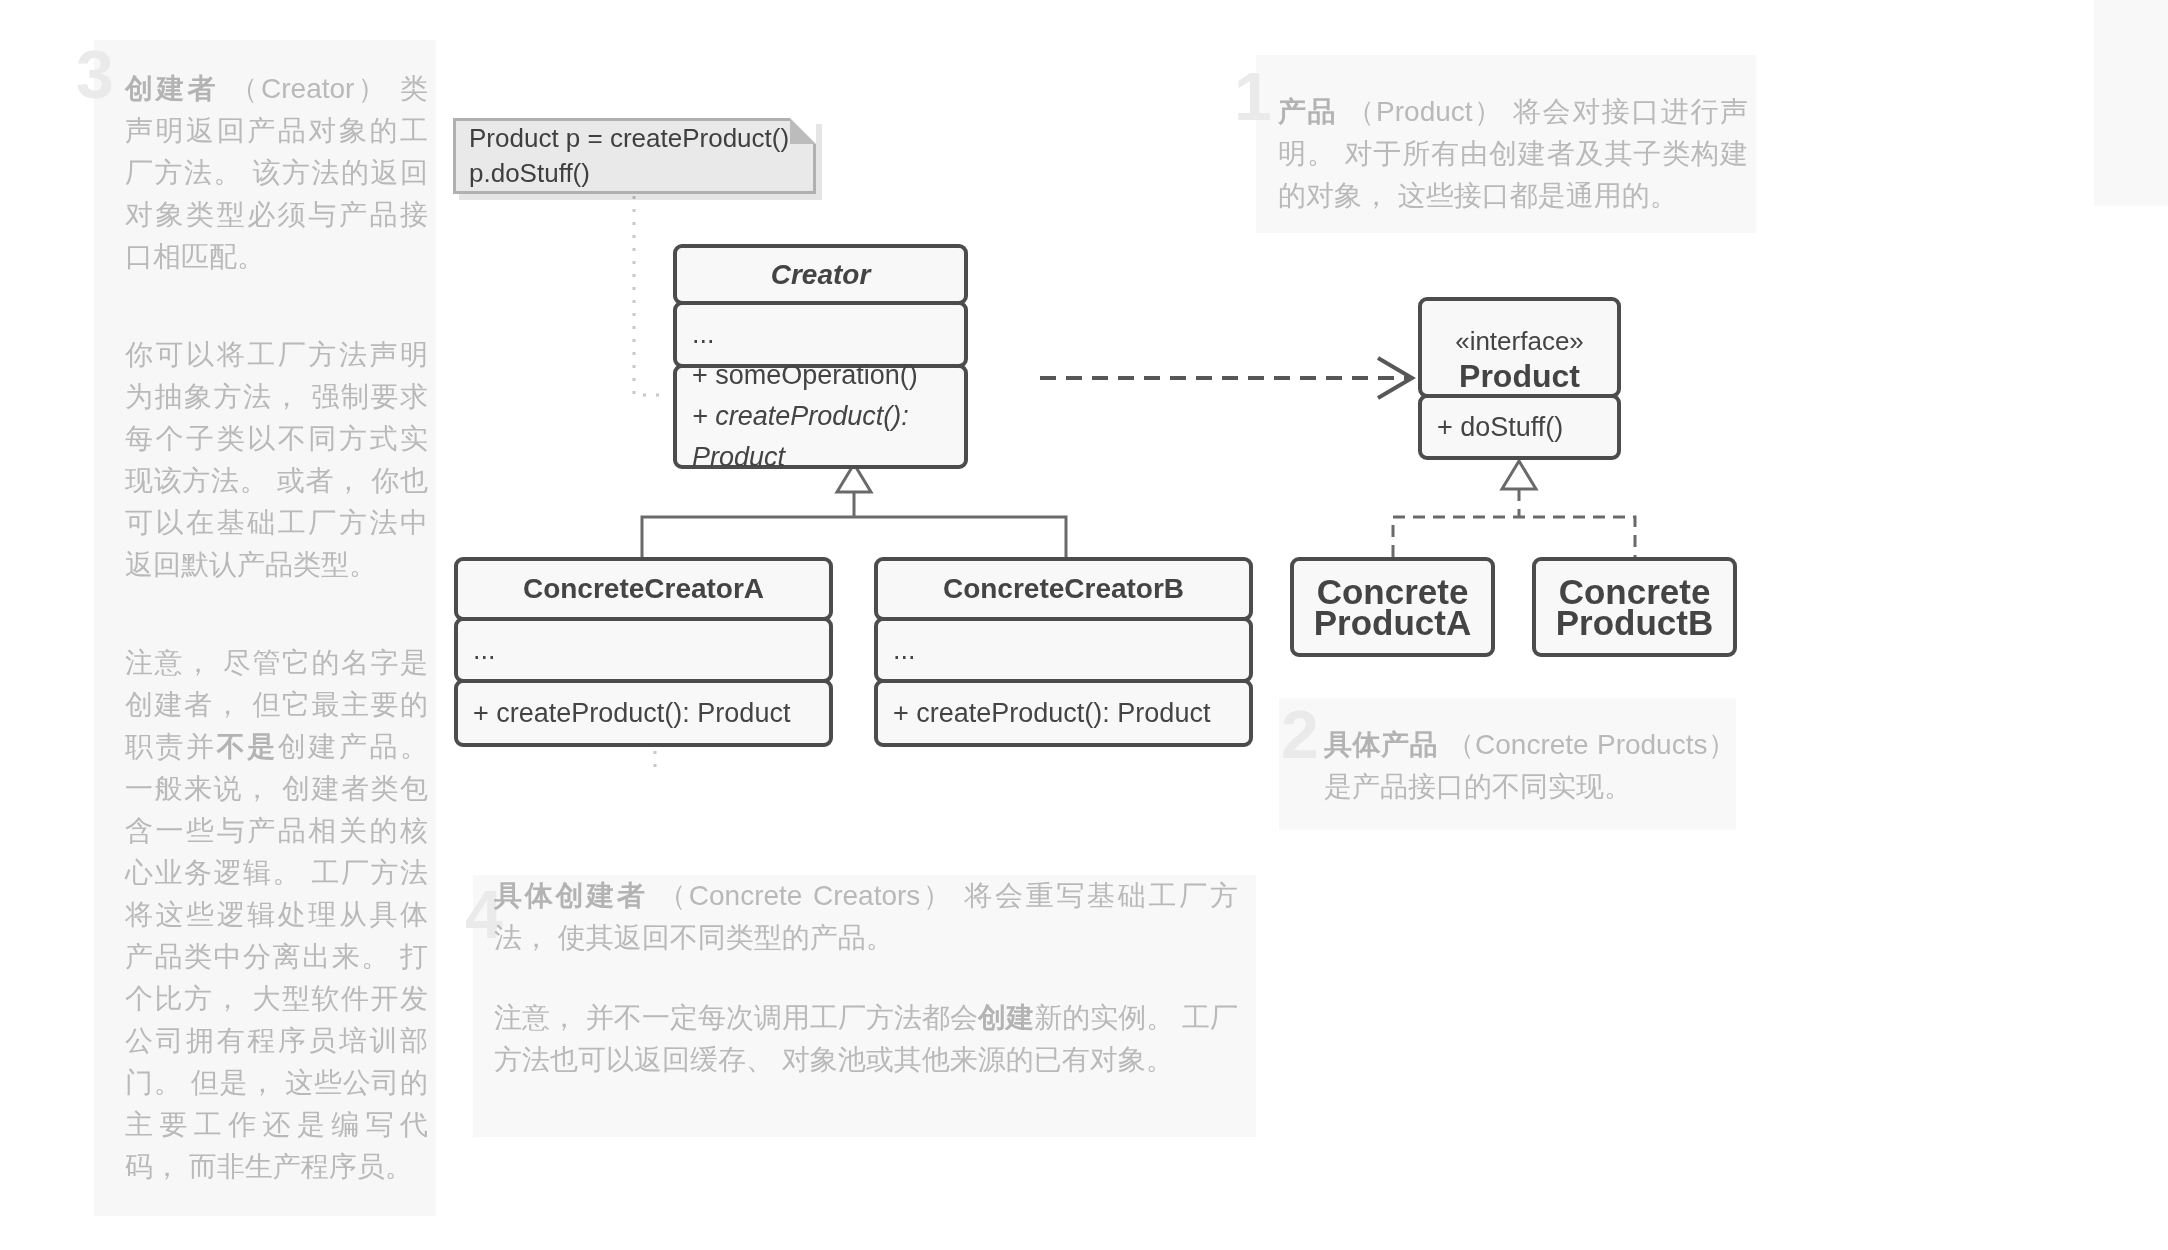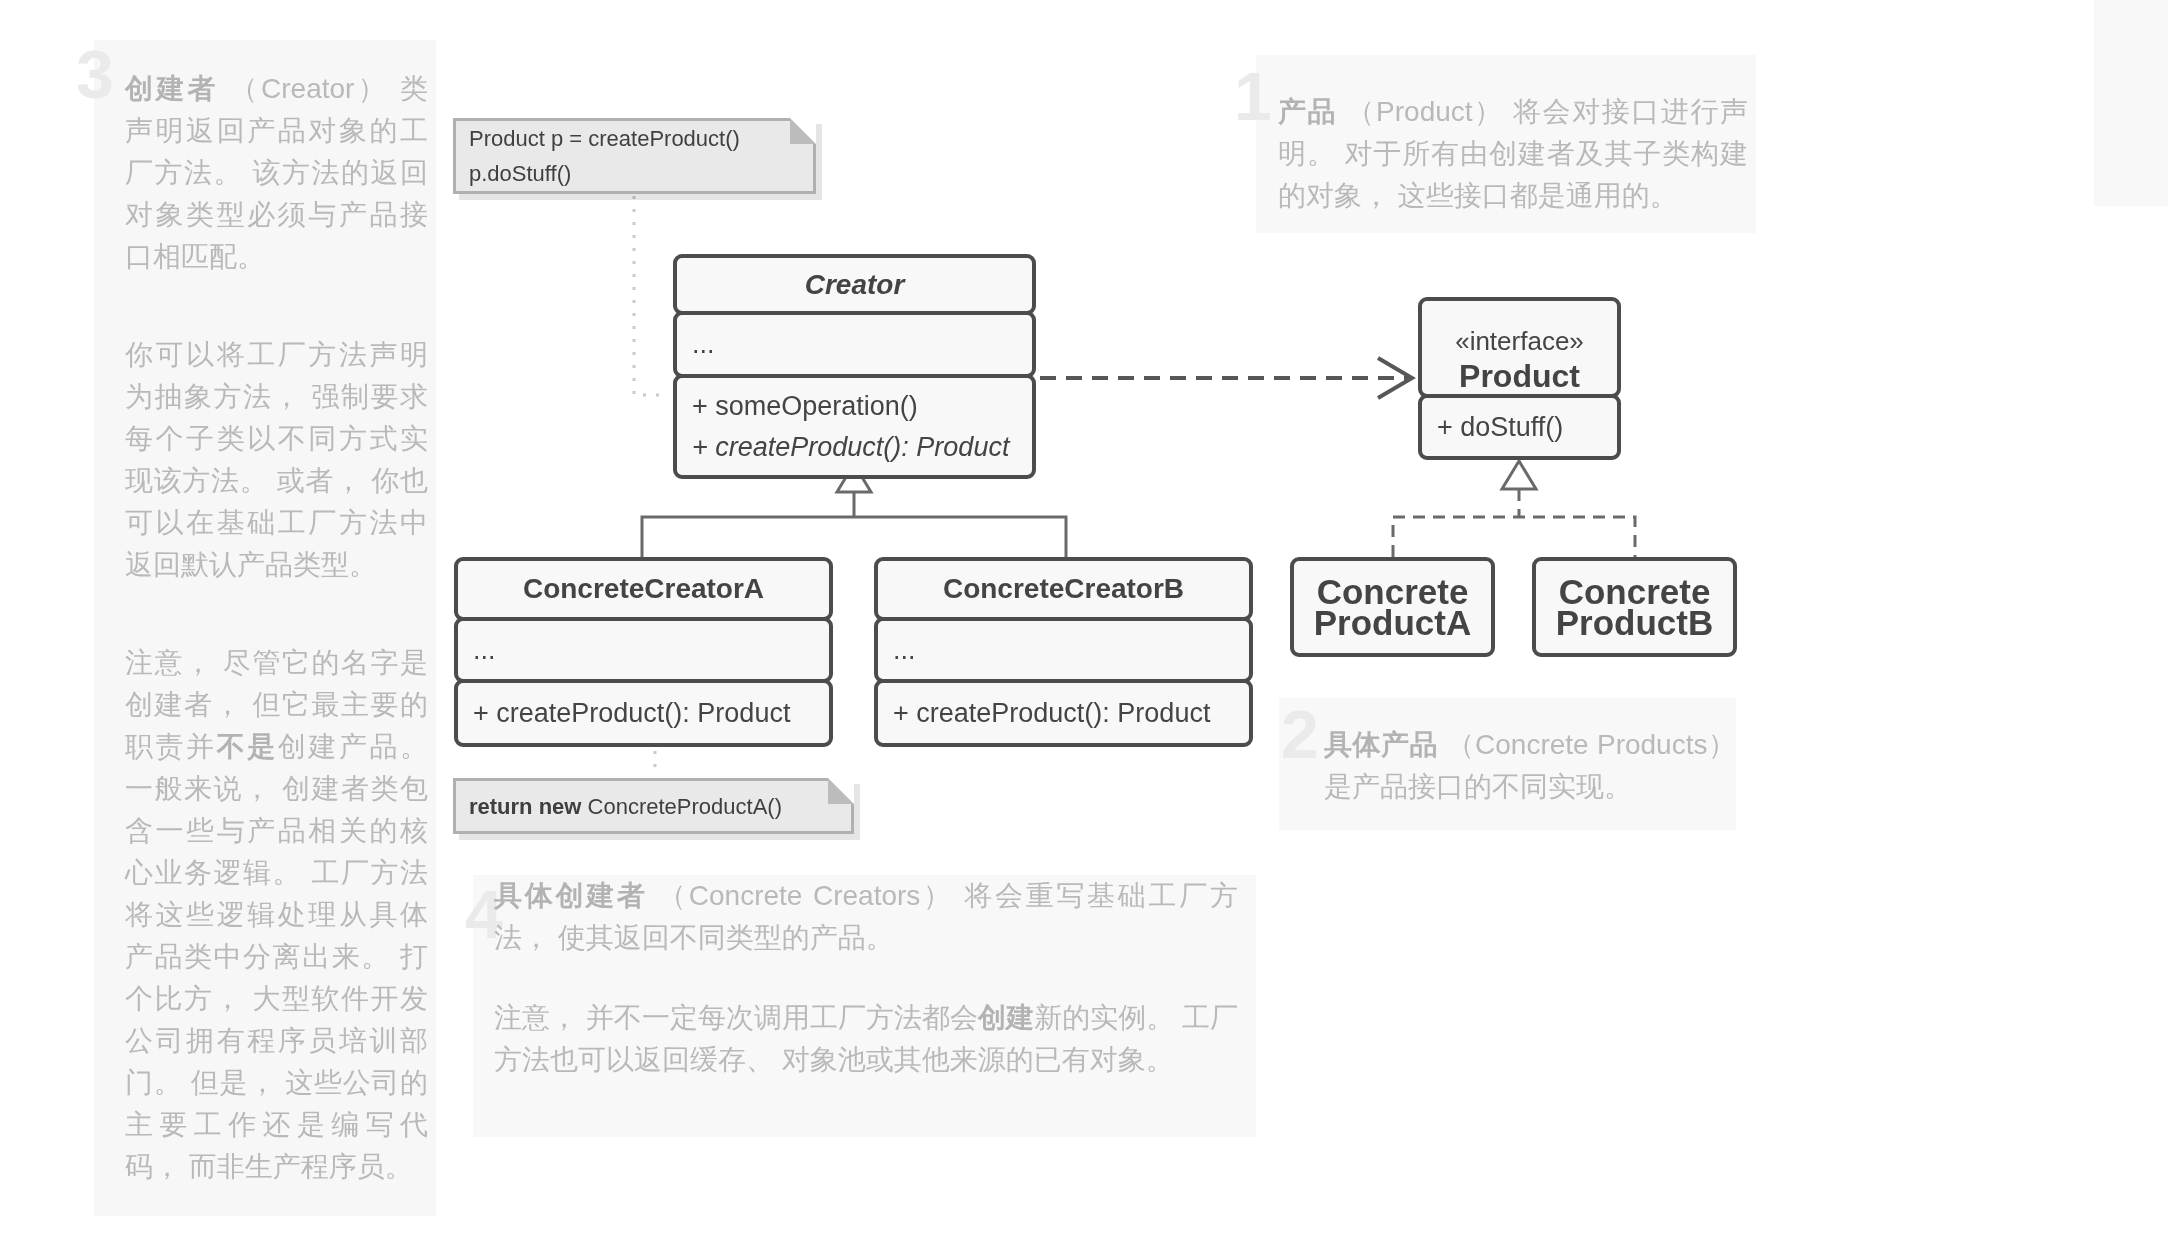--- a/index.html
+++ b/index.html
@@ -24,21 +24,21 @@
   .comp + .comp{margin-top:-4px;}
   .cname{font-weight:bold;font-size:28px;text-align:center;align-items:center;}
   .cbody{font-size:27px;padding-left:15px;align-items:flex-start;line-height:41px;}
   .italic{font-style:italic;}
   .stereo{font-size:26px;font-weight:normal;line-height:33px;}
   .pname{font-size:32px;font-weight:bold;line-height:36px;}
   .twoline{font-weight:bold;font-size:35px;line-height:31px;text-align:center;align-items:center;}
 
   
   .note{position:absolute;box-sizing:border-box;background:#e9e9e9;border:3px solid #b0b0b0;
-        box-shadow:6px 6px 0 rgba(0,0,0,0.10);z-index:4;color:#3f3f3f;font-size:22px;
+        box-shadow:6px 6px 0 rgba(0,0,0,0.10);z-index:4;color:#3f3f3f;font-size:26px;
         display:flex;flex-direction:column;justify-content:center;}
   .note .txt{padding-left:13px;line-height:35px;}
   .fold{position:absolute;top:-3px;right:-3px;width:26px;height:26px;background:#fff;}
   .fold::after{content:"";position:absolute;left:0;top:0;width:0;height:0;border-style:solid;
         border-width:26px 0 0 26px;border-color:transparent transparent transparent #bcbcbc;}
 
   .edge{position:absolute;background:#f8f8f8;z-index:0;}
 </style>
 </head>
 <body>
@@ -82,21 +82,21 @@
     <path d="M1012 378 L1380 378" fill="none" stroke="#575757" stroke-width="4" stroke-dasharray="16 10"></path>
     <polyline points="1350,358 1384,378 1350,398" fill="none" stroke="#575757" stroke-width="4"></polyline>
 
     <path d="M826 492 L826 517 M614 557 L614 517 L1038 517 L1038 557" fill="none" stroke="#6a6a6a" stroke-width="3"></path>
     <polygon points="826,464 809,492 843,492" fill="#ffffff" stroke="#6a6a6a" stroke-width="3"></polygon>
 
     <path d="M1491 489 L1491 517 M1365 557 L1365 517 L1607 517 L1607 557" fill="none" stroke="#6a6a6a" stroke-width="3" stroke-dasharray="12 8"></path>
     <polygon points="1491,461 1474,489 1508,489" fill="#ffffff" stroke="#6a6a6a" stroke-width="3"></polygon>
   </svg>
 
-  <div class="uml" style="left:645px;top:254px;width:363px;">
+  <div class="uml" style="left:645px;top:244px;width:295px;">
     <div class="comp cname italic" style="height:61px;">Creator</div>
     <div class="comp cbody" style="height:67px;">...</div>
     <div class="comp cbody" style="height:105px;">
       <div>+ someOperation()</div>
       <div class="italic">+ createProduct(): Product</div>
     </div>
   </div>
 
   <div class="uml" style="left:1390px;top:297px;width:203px;">
     <div class="comp cname" style="height:101px;justify-content:flex-end;">
@@ -131,18 +131,14 @@
       <div>ProductB</div>
     </div>
   </div>
 
   <div class="note" style="left:425px;top:118px;width:363px;height:76px;">
     <div class="fold"></div>
     <div class="txt">Product p = createProduct()</div>
     <div class="txt">p.doStuff()</div>
   </div>
 
-  <div class="note" style="left:425px;top:778px;width:401px;height:56px;">
-    <div class="fold"></div>
-    <div class="txt"><b>return new</b><span> ConcreteProductA()</span></div>
-  </div>
 
 </div>
 
 </body></html>

